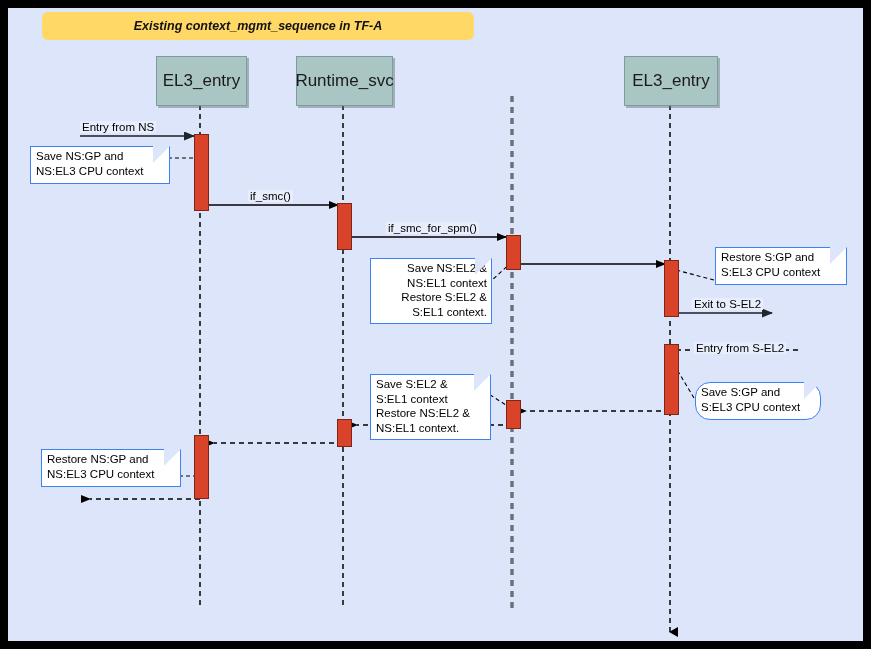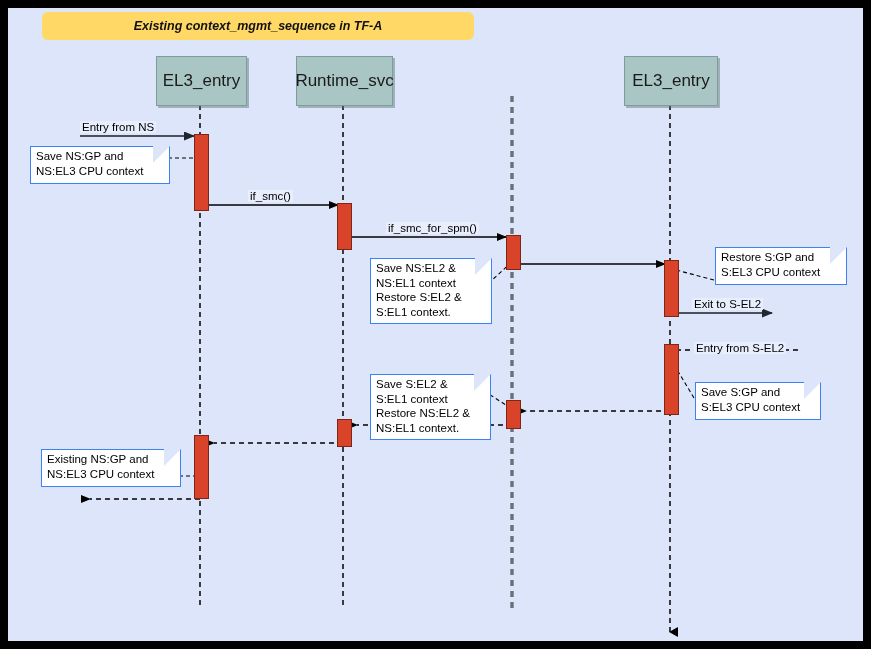--- a/index.html
+++ b/index.html
@@ -141,21 +141,21 @@
   <span class="msg-label" style="left:378px;top:214px;">if_smc_for_spm()</span>
   <span class="msg-label" style="left:684px;top:290px;">Exit to S-EL2</span>
   <span class="msg-label" style="left:686px;top:334px;">Entry from S-EL2</span>
 
   <div class="note" style="left:22px;top:138px;width:140px;height:38px;">
     <div class="foldtri"></div>
     <div class="nl">Save NS:GP and
 NS:EL3 CPU context</div>
   </div>
 
-  <div class="note" style="left:362px;top:250px;width:122px;height:66px;">
+  <div class="note" style="left:362px;top:250px;width:122px;height:66px;text-align:right;">
     <div class="foldtri"></div>
     <div class="nl">Save NS:EL2 &amp;
 NS:EL1 context
 Restore S:EL2 &amp;
 S:EL1 context.</div>
   </div>
 
   <div class="note" style="left:707px;top:239px;width:132px;height:38px;">
     <div class="foldtri"></div>
     <div class="nl">Restore S:GP and
@@ -163,25 +163,25 @@
   </div>
 
   <div class="note" style="left:362px;top:338px;width:121px;height:66px;margin-top:28px;">
     <div class="foldtri"></div>
     <div class="nl">Save S:EL2 &amp;
 S:EL1 context
 Restore NS:EL2 &amp;
 NS:EL1 context.</div>
   </div>
 
-  <div class="note" style="left:687px;top:374px;width:126px;height:38px;">
+  <div class="note" style="left:687px;top:374px;width:126px;height:38px;border-radius:15px;">
     <div class="foldtri"></div>
     <div class="nl">Save S:GP and
 S:EL3 CPU context</div>
   </div>
 
   <div class="note" style="left:33px;top:441px;width:140px;height:38px;">
     <div class="foldtri"></div>
-    <div class="nl">Existing NS:GP and
+    <div class="nl">Restore NS:GP and
 NS:EL3 CPU context</div>
   </div>
 
 </div>
 
 </body></html>

